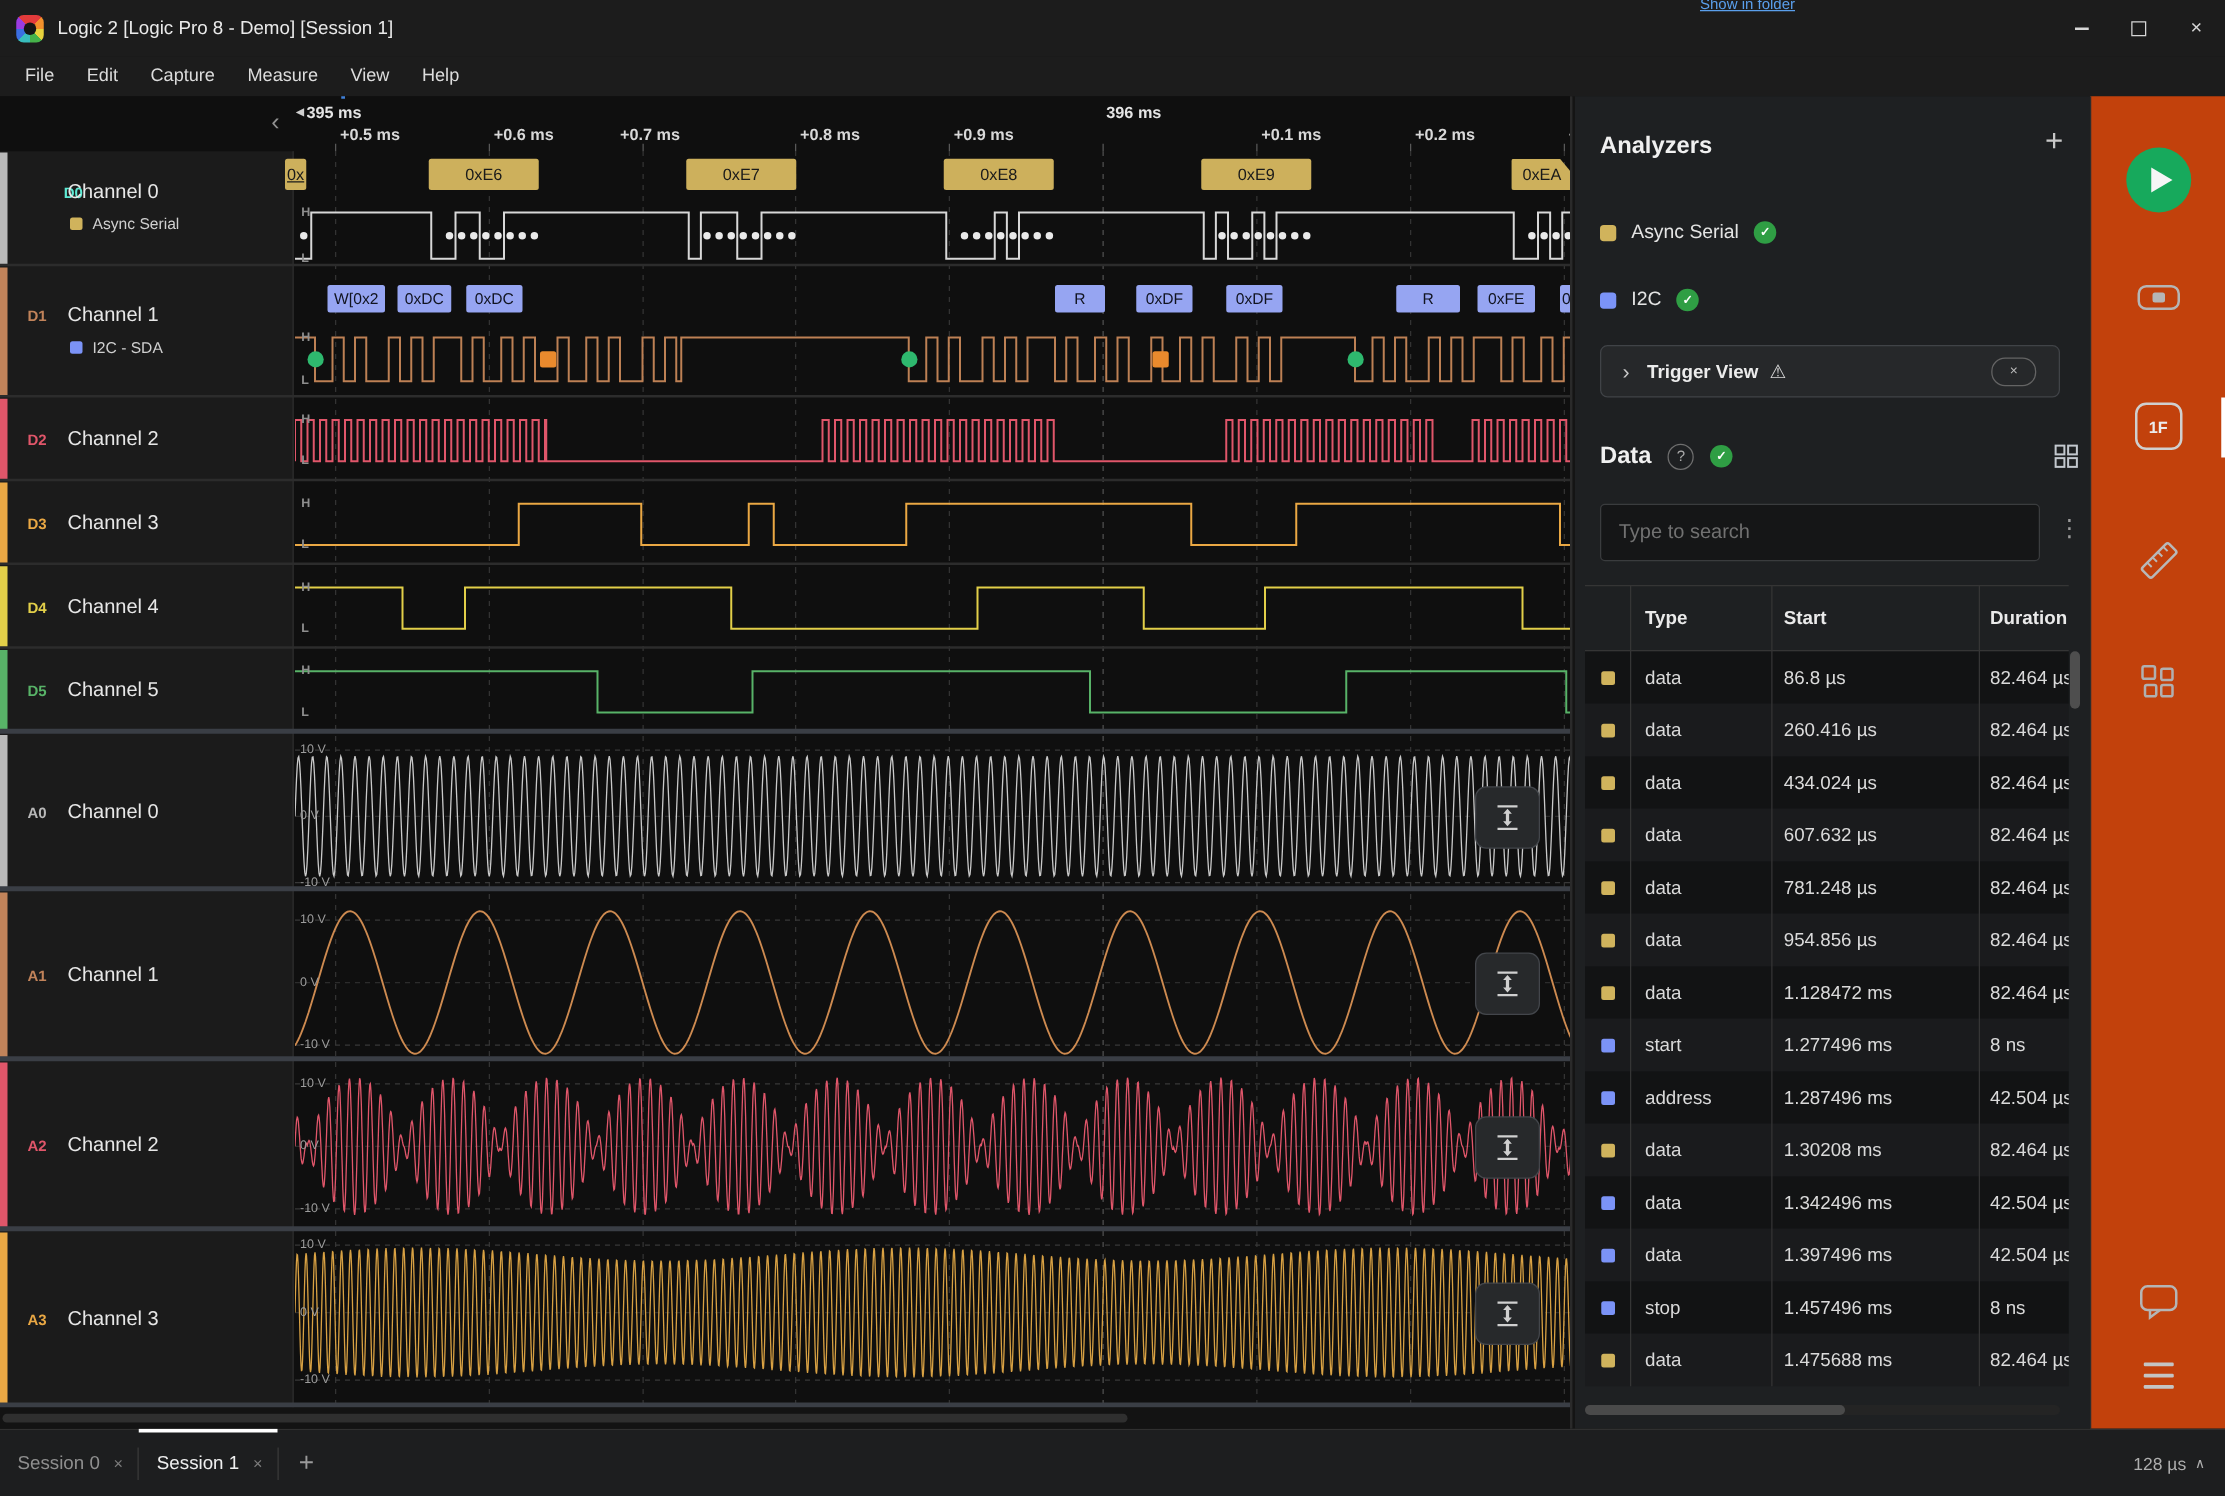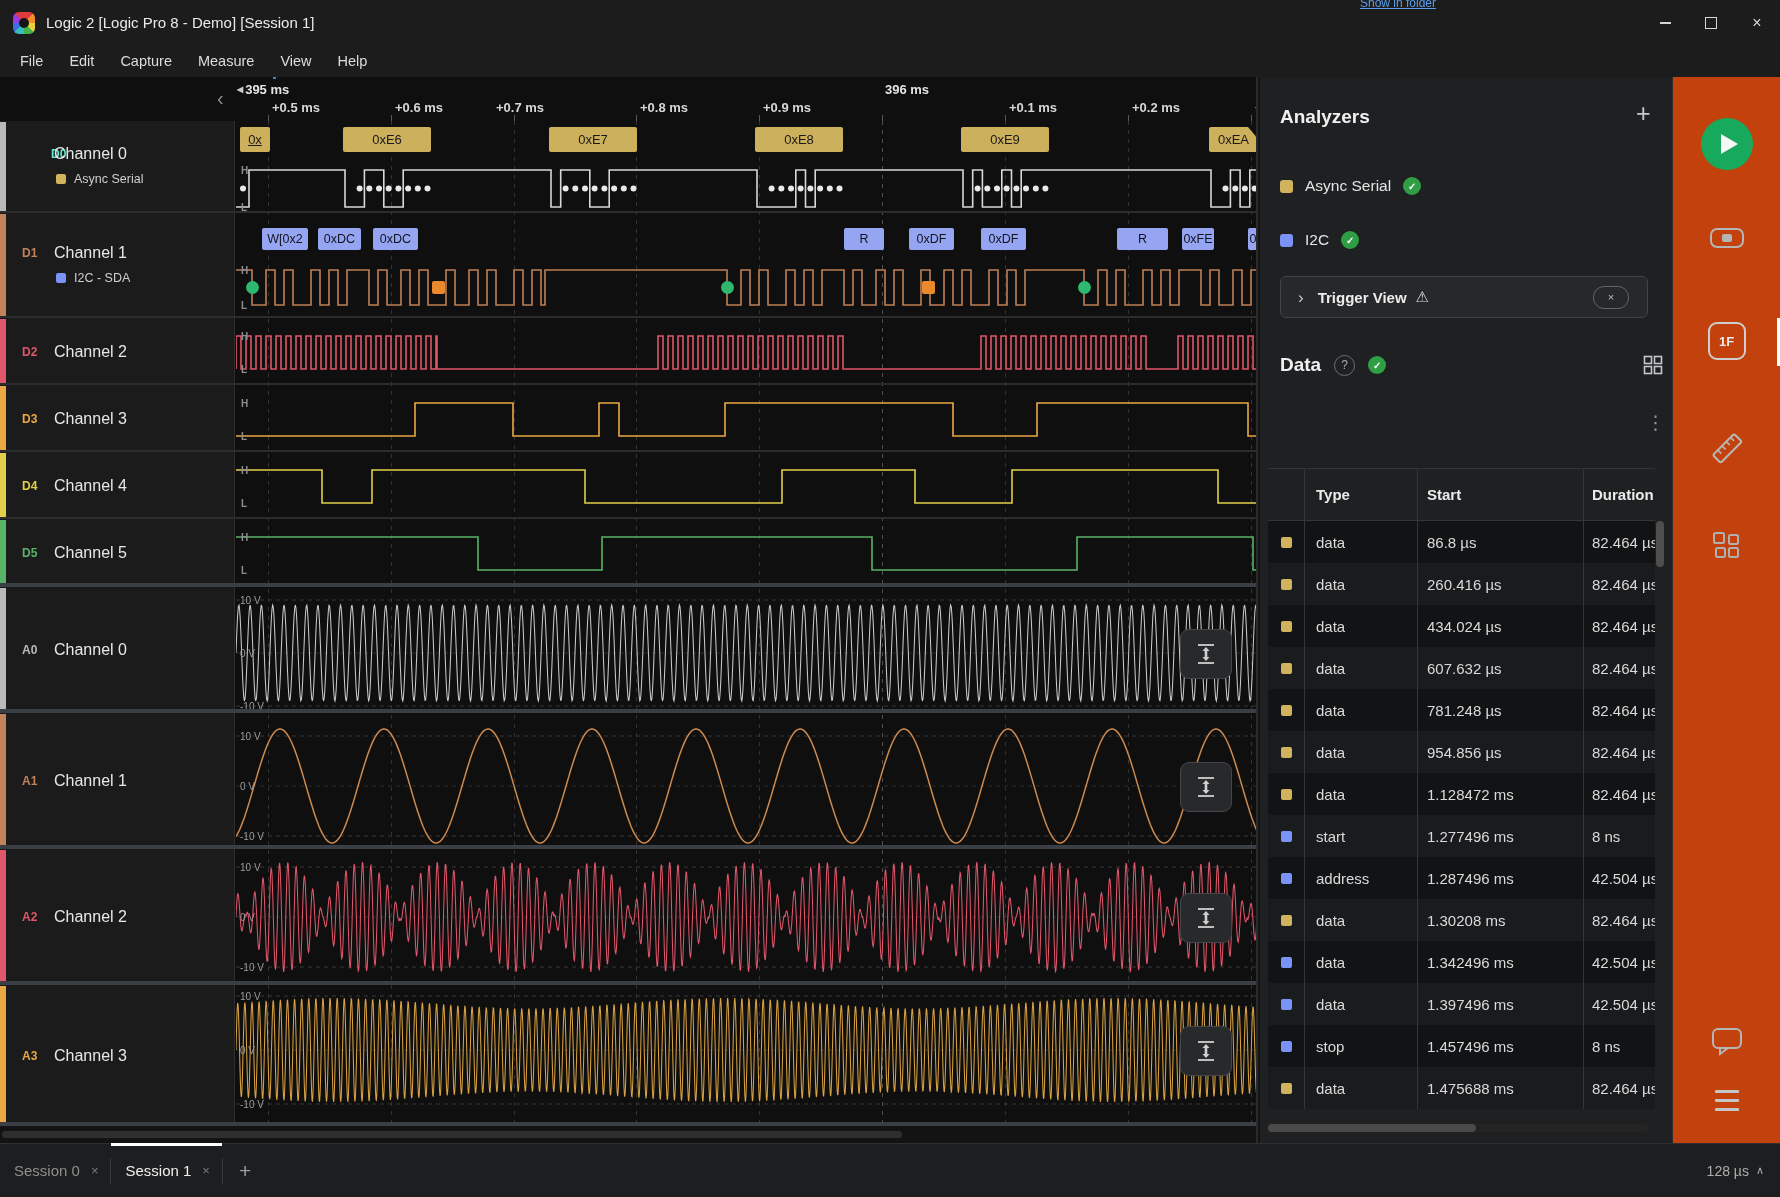--- a/index.html
+++ b/index.html
@@ -345,34 +345,34 @@
         <div class="sep" style="top: 306px; height: 2px;"></div>
         <div class="sep" style="top: 373px; height: 2px;"></div>
         <div class="sep" style="top: 440px; height: 2px;"></div>
         <div class="sep thick" style="top: 506px; height: 4px;"></div>
         <div class="sep thick" style="top: 632px; height: 4px;"></div>
         <div class="sep thick" style="top: 768px; height: 4px;"></div>
         <div class="sep thick" style="top: 904px; height: 4px;"></div>
         <div class="sep thick" style="top: 1045px; height: 4px;"></div>
       </div>
     <div id="overlays">
-        <div class="sbox" style="left: 240px; width: 30px; top: 50px; text-decoration: underline;">0x</div>
+        <div class="sbox" style="left: 228px; width: 17px; top: 50px; text-decoration: underline;">0x</div>
         <div class="sbox" style="left: 343px; width: 88px; top: 50px;">0xE6</div>
         <div class="sbox" style="left: 549px; width: 88px; top: 50px;">0xE7</div>
         <div class="sbox" style="left: 755px; width: 88px; top: 50px;">0xE8</div>
         <div class="sbox" style="left: 961px; width: 88px; top: 50px;">0xE9</div>
         <div class="sbox clipR" style="left: 1209px; width: 49px; top: 50px;">0xEA</div>
         <div class="ibox" style="left: 262px; width: 46px; top: 151px;">W[0x2</div>
         <div class="ibox" style="left: 318px; width: 43px; top: 151px;">0xDC</div>
         <div class="ibox" style="left: 373px; width: 45px; top: 151px;">0xDC</div>
         <div class="ibox" style="left: 844px; width: 40px; top: 151px;">R</div>
         <div class="ibox" style="left: 909px; width: 45px; top: 151px;">0xDF</div>
         <div class="ibox" style="left: 981px; width: 45px; top: 151px;">0xDF</div>
         <div class="ibox" style="left: 1117px; width: 51px; top: 151px;">R</div>
-        <div class="ibox" style="left: 1182px; width: 32px; top: 151px; text-align: right;">0xFE</div>
+        <div class="ibox" style="left: 1182px; width: 46px; top: 151px; text-align: right;">0xFE</div>
         <div class="ibox" style="left: 1248px; width: 10px; top: 151px;">0</div>
         <div class="mk-start" style="left: 246px; top: 204px; background: rgb(46, 184, 110);"></div>
         <div class="mk-start" style="left: 721px; top: 204px; background: rgb(46, 184, 110);"></div>
         <div class="mk-start" style="left: 1078px; top: 204px; background: rgb(46, 184, 110);"></div>
         <div class="mk-stop" style="left: 432px; top: 204px; background: rgb(234, 138, 45);"></div>
         <div class="mk-stop" style="left: 922px; top: 204px; background: rgb(234, 138, 45);"></div>
         <div class="scalebtn" style="top: 552px;">
           <svg width="22" height="22" viewBox="0 0 22 22">
             <line x1="3" y1="2" x2="19" y2="2" stroke="#d0d0d0" stroke-width="1.8"></line>
             <line x1="3" y1="20" x2="19" y2="20" stroke="#d0d0d0" stroke-width="1.8"></line>
@@ -438,20 +438,21 @@
           <rect x="1.5" y="11.5" width="7" height="7" fill="none" stroke="#c3c8ce" stroke-width="1.6"></rect>
           <rect x="11.5" y="11.5" width="7" height="7" fill="none" stroke="#c3c8ce" stroke-width="1.6"></rect>
         </svg>
         <svg width="24" height="20" viewBox="0 0 24 20">
           <rect x="1" y="1.5" width="22" height="17" rx="3" fill="none" stroke="#9aa0a6" stroke-width="1.6"></rect>
           <path d="M5 7 L9 10 L5 13" fill="none" stroke="#9aa0a6" stroke-width="1.6"></path>
           <line x1="11" y1="14" x2="17" y2="14" stroke="#9aa0a6" stroke-width="1.6"></line>
         </svg>
       </span>
     </div>
+    <input class="search" placeholder="Type to search" style="">
     <span class="kebab">⋮</span>
     <div id="data-table">
         <div class="tbl-line" style="left: 8px; top: 391px; width: 387px; height: 1px;"></div>
         <div class="tbl-line" style="left: 8px; top: 443px; width: 387px; height: 1px;"></div>
         <div class="tbl-line" style="left: 44px; top: 391px; width: 1px; height: 641px;"></div>
         <div class="tbl-line" style="left: 157px; top: 391px; width: 1px; height: 641px;"></div>
         <div class="tbl-line" style="left: 323px; top: 391px; width: 1px; height: 641px;"></div>
         <div class="th" style="left: 56px;">Type</div>
         <div class="th" style="left: 167px;">Start</div>
         <div class="th" style="left: 332px;">Duration</div>

